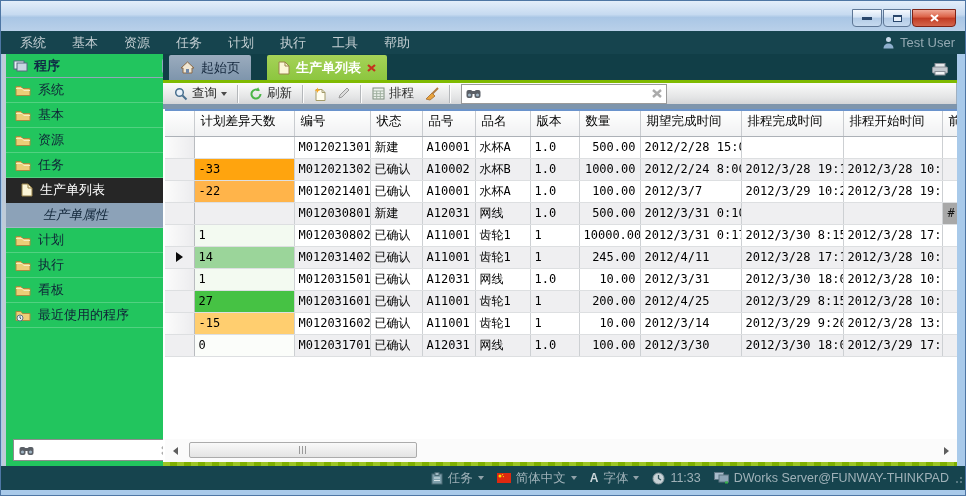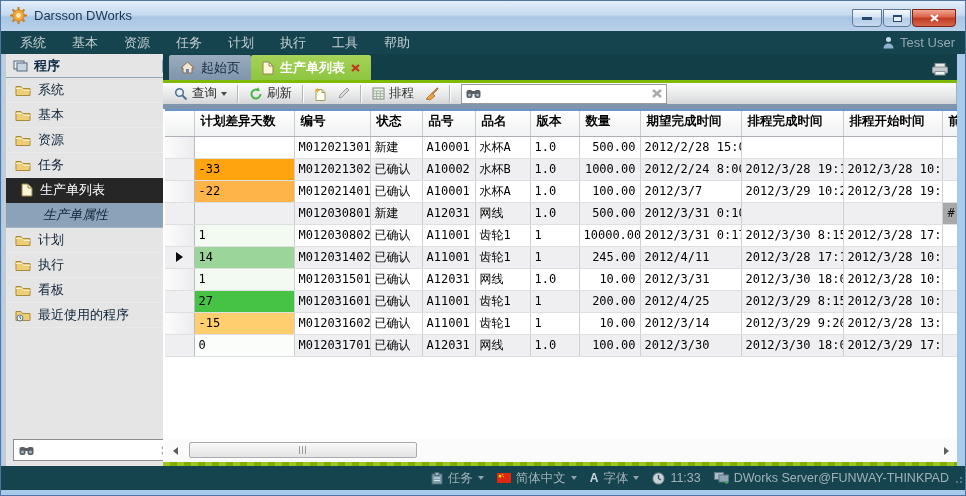--- a/index.html
+++ b/index.html
@@ -22,37 +22,37 @@
   .glyph-min { width:10px; height:3px; background:#29476C; }
   .glyph-max { width:9px; height:7px; border:1px solid #29476C; border-top-width:2px; background:#E9F1FA; }
   
   .menubar { position:absolute; top:30px; left:0; right:0; height:23px; background:#16444E;
     display:flex; align-items:center; padding-left:6px; }
   .menu-item { padding:0 13px; line-height:23px; font-size:13px; color:#C3CED2; }
   .menu-user { position:absolute; right:10px; top:0; height:23px; display:flex; align-items:center; gap:5px;
     color:#93A9B2; font-size:13px; }
   
   .sidebar { position:absolute; left:1px; top:53px; width:182px; height:413px;
-    background:#e5e5e5; border-left:4px solid #BECBD8; }
+    background:#22c55e; border-left:4px solid #BECBD8; }
   .side-header { height:24px; display:flex; align-items:center; gap:6px; padding-left:7px;
     color:#0F2B45; font-size:13px; font-weight:bold; position:relative; border-bottom:1px solid #93A7B9; }
   .collapse-btn { position:absolute; right:5px; top:4px; width:17px; height:16px;
     background:linear-gradient(#FEFEFF,#D9E5F3); border:1px solid #8FA6C0; border-radius:3px;
     display:flex; align-items:center; justify-content:center; }
   .side-item { height:25px; display:flex; align-items:center; gap:7px; padding-left:9px;
     font-size:13px; color:#0F2437; border-bottom:1px solid rgba(255,255,255,0.22); }
   .side-item.selected { background:#262626; color:#FFFFFF; padding-left:15px; border-bottom-color:#262626; }
   .side-item.sub { background:#8CA2B8; padding-left:37px;font-style:italic; }
   .side-search { position:absolute; left:7px; right:7px; top:385px; height:22px; background:#FFF;
     border:1px solid #8D8D8D; display:flex; align-items:center; padding:0 5px; gap:5px; }
   .side-search input { flex:1; border:none; outline:none; font-size:12px; background:transparent; min-width:0; }
   
   .content { position:absolute; left:162px; top:53px; right:8px; height:413px; background:#FFFFFF; }
   .tabstrip { position:absolute; top:0; left:0; right:0; height:29px; background:#113E47;
-    border-bottom:3px solid #7FBA00; display:flex; align-items:flex-end; padding-left:6px; gap:0; }
+    border-bottom:3px solid #7FBA00; display:flex; align-items:flex-end; padding-left:6px; gap:16px; }
   .tab { height:25px; display:flex; align-items:center; gap:6px; padding:0 11px;
     font-size:13px; border-radius:2px 2px 0 0; }
   .tab.inactive { background:linear-gradient(#9BACBE,#7E95AC); color:#14273C; }
   .tab.active { background:linear-gradient(#A6D258,#8CC63F); color:#FFFFFF; font-weight:bold; }
   .printer-wrap { position:absolute; right:9px; top:8px; }
   .toolbar { position:absolute; top:29px; left:0; right:0; height:26px; background:#7E95AC; display:flex;flex-direction:column; }
   .toolbar-main { display:flex; align-items:center; gap:4px; padding:0 8px;
     background:linear-gradient(#FBFBFB,#E3E4E5 70%,#D4D5D7); border-right:1px solid #9FB0C0; }
   .tbtn { display:flex; align-items:center; gap:4px; font-size:12.5px; color:#2A2A2A; padding:2px 3px; white-space:nowrap; }
   .tsep { width:0; height:18px; border-left:1px solid #B4B7BA; border-right:1px solid #FCFCFC; margin:0 3px; }
@@ -60,21 +60,21 @@
     border-top:4px solid #4A4A4A; }
   .tool-search { width:206px; height:20px; background:#FFF; border:1px solid #9A9A9A;
     display:flex; align-items:center; padding:0 4px; gap:5px; margin-left:3px; }
   .tool-search input { flex:1; border:none; outline:none; font-size:12px; min-width:0; }
   
   .tablewrap { position:absolute; top:55px; left:2px; right:0; height:330px; background:#FFF;
     overflow:hidden; border-top:2px solid #6A93CC; }
   table { border-collapse:collapse; table-layout:fixed; width:795px;
     font-family:"DejaVu Sans Mono","DejaVu Sans",sans-serif; font-size:12px; color:#000; }
   th { height:25px; background:linear-gradient(#FFFFFF,#F0F1F2); border-right:1px solid #C9CCD0;
-    border-bottom:1px solid #ACB1B7; font-weight:bold; font-size:12.5px; text-align:left;
+    border-bottom:1px solid #ACB1B7; font-weight:normal; font-size:12.5px; text-align:left;
     padding:0 0 4px 6px; white-space:nowrap; overflow:hidden;
     font-family:"Liberation Sans","DejaVu Sans",sans-serif; }
   td { height:22px; border-right:1px solid #CDD0D3; border-bottom:1px solid #DDDFE1;
     padding:0 4px; white-space:nowrap; overflow:hidden; }
   tr.stripe td { background:#EFEFF1; }
   td.sel { background:linear-gradient(90deg,#FBFBFB,#ECECEE); border-right:1px solid #B9BCC0; padding:0; }
   .row-arrow { width:0; height:0; border-top:5px solid transparent; border-bottom:5px solid transparent;
     border-left:7px solid #0A0A0A; margin:0 auto; }
   td.diff { text-align:left; }
   td.num { text-align:right; }
@@ -100,32 +100,20 @@
   .font-A { font-weight:bold; color:#CBD6DA; font-size:12px; }
   .grip-corner { position:absolute; right:2px; bottom:2px; }
   .icon { display:inline-flex; align-items:center; }
 </style>
 </head>
 <body>
 
 <div class="window">
 
   <div class="titlebar">
-    <div class="title-left">
-      <span class="icon">
-        <svg width="17" height="17" viewBox="0 0 17 17">
-            <g stroke="#C87E1E" stroke-width="2">
-              <path d="M8.5 0v3M8.5 14v3M0 8.5h3M14 8.5h3M2.5 2.5l2 2M12.5 12.5l2 2M14.5 2.5l-2 2M4.5 12.5l-2 2"></path>
-            </g>
-            <circle cx="8.5" cy="8.5" r="5.6" fill="#F2A73B" stroke="#C87E1E"></circle>
-            <circle cx="8.5" cy="8.5" r="2.4" fill="#FCE9B8"></circle>
-          </svg>
-      </span>
-      <span class="title-text">Darsson DWorks</span>
-    </div>
     <div class="winbtns">
       <div class="winbtn" style="width:30px">
           <div class="glyph-min"></div>
         </div>
       <div class="winbtn" style="width:28px">
           <div class="glyph-max"></div>
         </div>
       <div class="winbtn close" style="width:44px">
         <span class="icon">
             <svg width="9" height="8">

